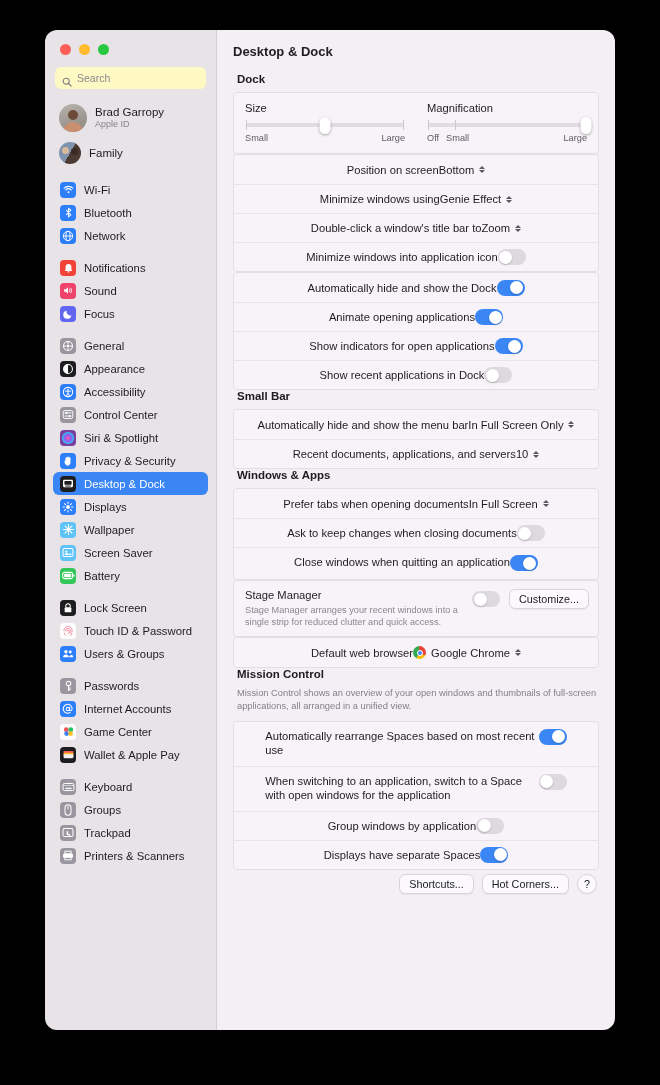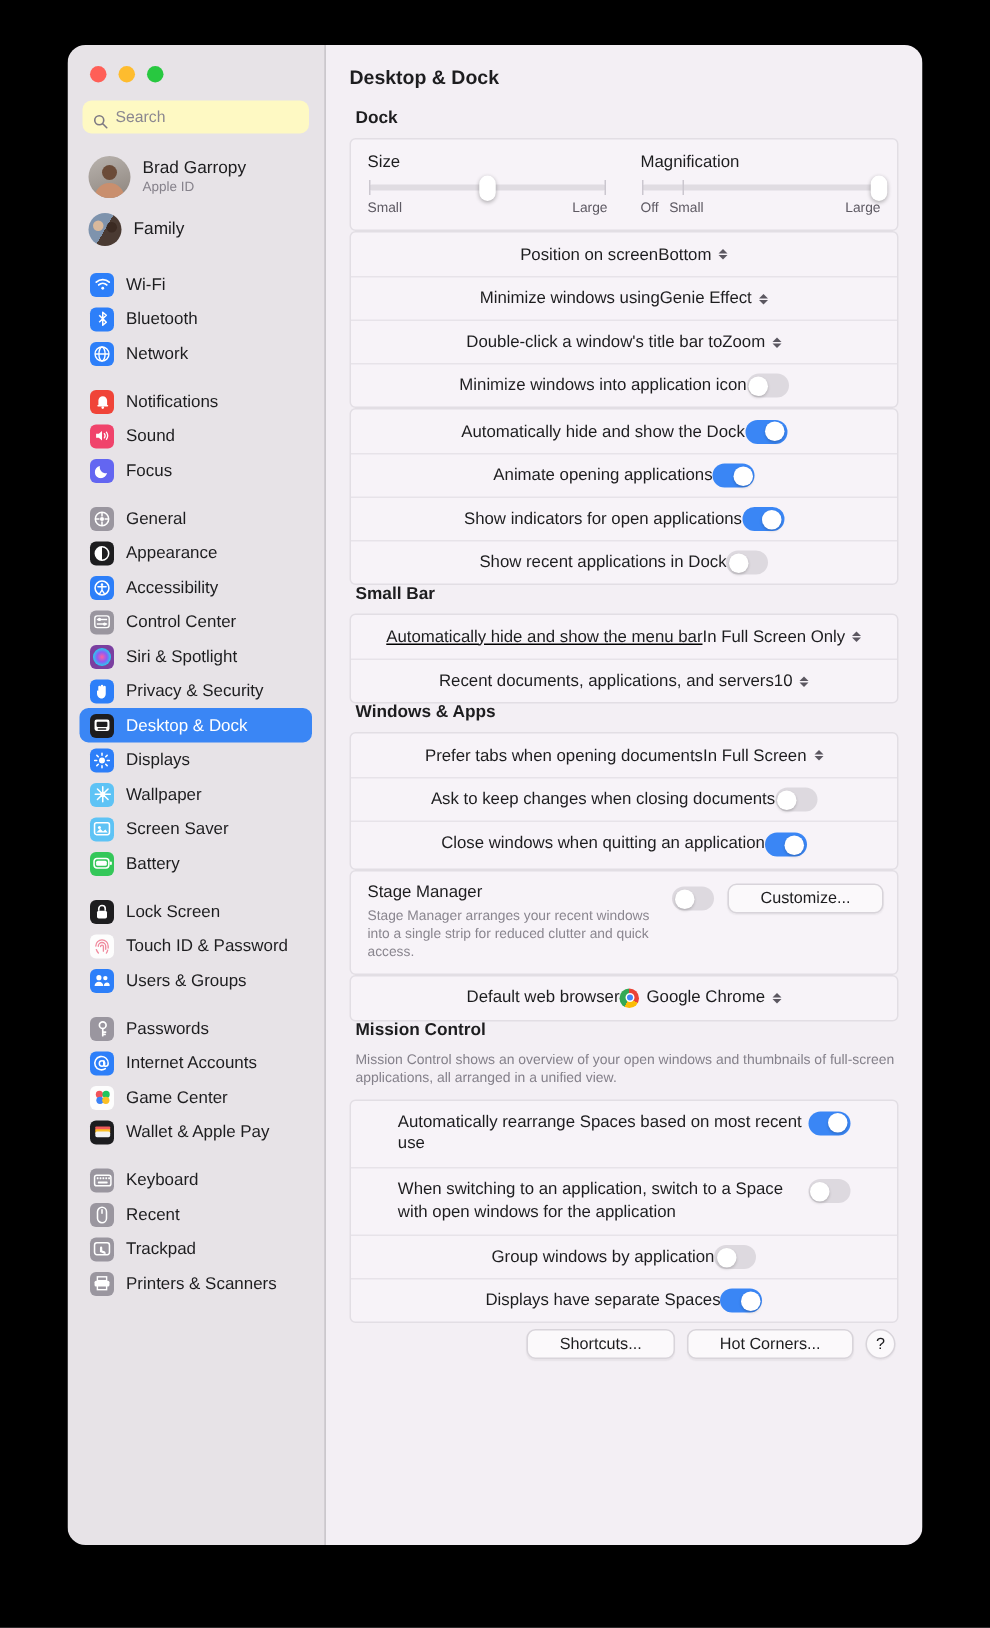--- a/index.html
+++ b/index.html
@@ -123,21 +123,21 @@
   .slider-wrap + .slider-wrap { margin-left: 22px; }
   .slider-wrap .cap { font-size: 11.2px; color: #1d1d1f; margin-bottom: 9px; }
   .track { position: relative; height: 4px; background: #e0dce2; border-radius: 2px; margin: 0 1px; }
   .track .tick { position: absolute; top: -3px; width: 1px; height: 10px; background: #cbc7cf; }
   .thumb { position: absolute; top: -6px; width: 11px; height: 17px; border-radius: 6px; background: #fff; box-shadow: 0 1px 3px rgba(0,0,0,.32); transform: translateX(-50%); }
   .ends { display: flex; justify-content: space-between; margin-top: 6px; font-size: 9.2px; color: #5e5a63; }
   .ends .left-pair { display: flex; gap: 7px; }
 
   .btn {
     background: #fbf9fb; border: 1px solid #d8d4da; border-radius: 6px;
-    font-size: 10.8px; color: #1d1d1f; padding: 3px 21px;
+    font-size: 10.8px; color: #1d1d1f; padding: 3px 9px;
     box-shadow: 0 1px 1px rgba(0,0,0,.05);
   }
   .btn.round { border-radius: 50%; width: 20px; height: 20px; padding: 0; display:flex; align-items:center; justify-content:center; }
   .footer { display: flex; justify-content: flex-end; align-items: center; gap: 8px; padding: 4px 2px 16px 0; }
 
   .chrome-ic { width: 13px; height: 13px; border-radius: 50%; position: relative; overflow: hidden; background: conic-gradient(#ea4335 0 33%, #fbbc05 33% 58%, #34a853 58% 100%); }
   .chrome-ic::after { content:''; position:absolute; left:3.5px; top:3.5px; width:6px;height:6px;border-radius:50%;background:#4285f4; border:1px solid #fff; box-sizing:border-box; }
 </style>
 </head>
 <body>
@@ -451,21 +451,21 @@
               </span>
               <span>Keyboard</span>
             </div>
             <div class="item">
               <span class="ico" style="background: rgb(154, 150, 159);">
                 <svg width="8" height="12" viewBox="0 0 9 14">
                   <rect x="1" y="1" width="7" height="12" rx="3.5" fill="none" stroke="#fff" stroke-width="1.2"></rect>
                   <line x1="4.5" y1="3" x2="4.5" y2="5.6" stroke="#fff" stroke-width="1.2" stroke-linecap="round"></line>
                 </svg>
               </span>
-              <span>Recent</span>
+              <span>Groups</span>
             </div>
             <div class="item">
               <span class="ico" style="background: rgb(154, 150, 159);">
                 <svg width="12" height="11" viewBox="0 0 14 12">
                   <rect x="1.2" y="1.4" width="11.6" height="9.2" rx="1.8" fill="none" stroke="#fff" stroke-width="1.2"></rect>
                   <path d="M5.4 8.6V5.2a.9.9 0 0 1 1.8 0v2.2l1.6.5c.7.2 1 .7 1 1.4v.9" fill="#fff"></path>
                 </svg>
               </span>
               <span>Trackpad</span>
             </div>
@@ -589,21 +589,21 @@
             <div class="lbl" style="max-width: 80%;">Show recent applications in Dock</div>
             <div class="toggle">
               <div class="knob"></div>
             </div>
           </div>
         </div>
 
     <div class="sec-title">Small Bar</div>
     <div class="card" id="menubar-rows">
           <div class="row">
-            <div style="max-width: 78%; text-decoration: underline;">
+            <div style="max-width: 78%;">
               <div class="lbl">Automatically hide and show the menu bar</div>
             </div>
             <span class="value">
               <span>In Full Screen Only</span>
               <span class="stepper">
                 <i class="up"></i>
                 <i class="dn"></i>
               </span>
             </span>
           </div>

